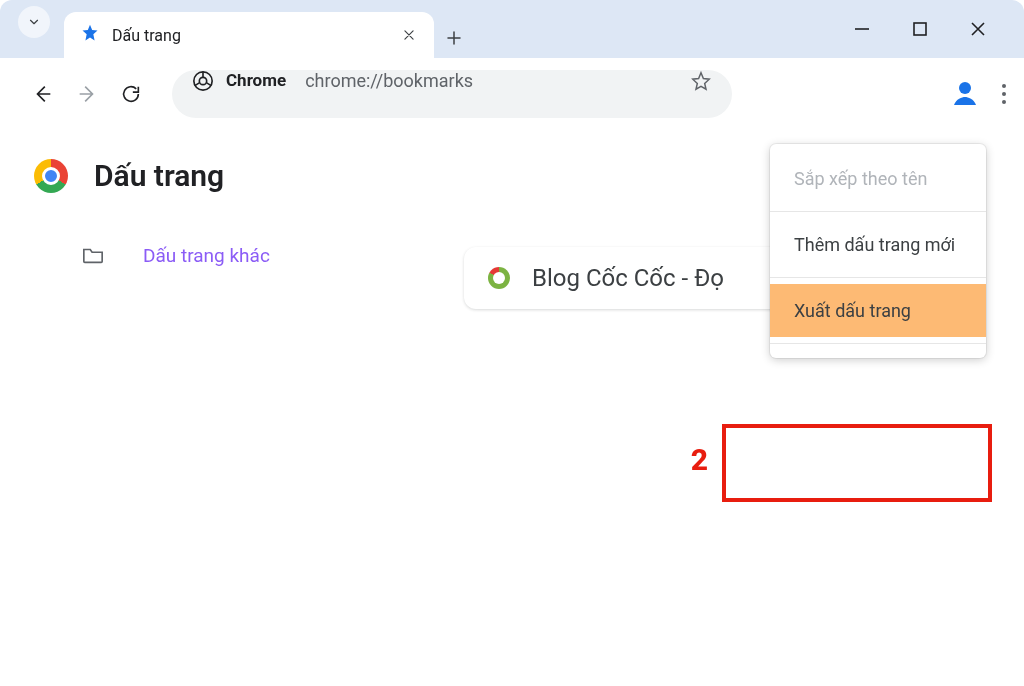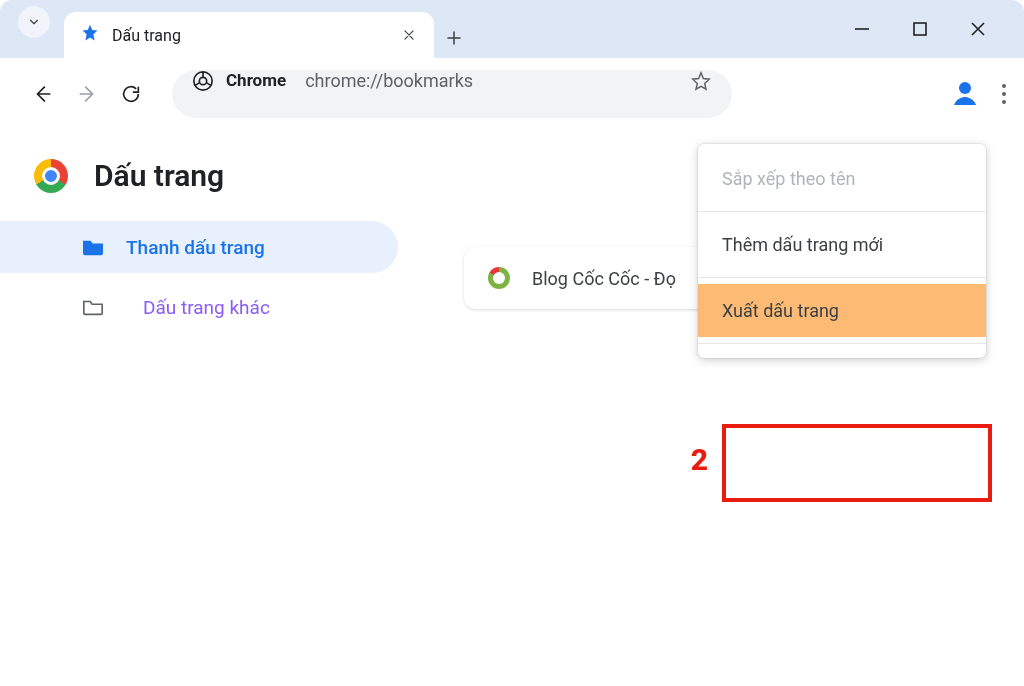--- a/index.html
+++ b/index.html
@@ -30,22 +30,22 @@
   .layout{display:flex;}
   .sidebar{width:398px;padding-top:4px;}
   .side-item{display:flex;align-items:center;gap:22px;height:52px;padding:0 0 0 82px;border-radius:0 26px 26px 0;font-size:19px;}
   .side-item.active{background:#e8f0fd;color:#1a73e8;font-weight:500;width:398px;}
   .side-item.active svg{stroke:#1a73e8;fill:#1a73e8;}
   .side-item svg{width:22px;height:18px;}
   .side-item.other{color:#8b5cf6;margin-top:8px;gap:39px;}
   .side-item.other svg{fill:none;stroke:#5f6368;}
   .main{flex:1;padding:30px 0 0 66px;position:relative;}
   .bm-row{height:62px;background:#fff;border-radius:12px;box-shadow:0 1px 3px rgba(60,64,67,.2);display:flex;align-items:center;gap:22px;padding:0 24px;width:500px;}
-  .bm-row .txt{font-size:18px;color:#3c4043;white-space:nowrap;overflow:hidden;text-overflow:ellipsis;}
-  .menu{position:absolute;right:38px;top:14px;width:288px;background:#fff;border-radius:6px;box-shadow:0 2px 10px rgba(0,0,0,.2),0 0 0 1px rgba(0,0,0,.06);padding:8px 0;font-size:18px;color:#3c4043;}
+  .bm-row .txt{font-size:24px;color:#3c4043;white-space:nowrap;overflow:hidden;text-overflow:ellipsis;}
+  .menu{position:absolute;right:38px;top:14px;width:216px;background:#fff;border-radius:6px;box-shadow:0 2px 10px rgba(0,0,0,.2),0 0 0 1px rgba(0,0,0,.06);padding:8px 0;font-size:18px;color:#3c4043;}
   .menu .mi{padding:16px 24px;}
   .menu .mi.disabled{color:#b0b4b9;}
   .menu .mi.hover{background:#fdba74;}
   .menu hr{border:none;border-top:1px solid #e6e6e6;margin:6px 0;}
   .redbox{position:absolute;border:4px solid #e81d0f;pointer-events:none;}
   .redbox.r2{right:32px;top:294px;width:270px;height:78px;}
   .annot{position:absolute;color:#e81d0f;font-weight:800;font-size:30px;}
   .annot.a2{right:316px;top:312px;}
   .chrome-logo{width:26px;height:26px;border-radius:50%;background:conic-gradient(#ea4335 0 120deg,#34a853 120deg 240deg,#fbbc05 240deg 360deg);position:relative;}
   .chrome-logo::after{content:"";position:absolute;inset:6px;border-radius:50%;background:#4285f4;border:3px solid #fff;}
@@ -150,26 +150,20 @@
 </div>
 
 <div class="content">
   <div class="page-header">
     <span class="chrome-logo big"></span>
     <h1>Dấu trang</h1>
   </div>
 
   <div class="layout">
     <div class="sidebar">
-      <div class="side-item active">
-        <svg viewBox="0 0 24 18">
-            <path d="M2 3h7l2 3h11v10a1 1 0 0 1-1 1H3a1 1 0 0 1-1-1z" stroke-width="1.8"></path>
-          </svg>
-        <span>Thanh dấu trang</span>
-      </div>
       <div class="side-item other">
         <svg viewBox="0 0 24 18">
             <path d="M2 3h7l2 3h11v10a1 1 0 0 1-1 1H3a1 1 0 0 1-1-1z" stroke-width="1.8"></path>
           </svg>
         <span>Dấu trang khác</span>
       </div>
     </div>
 
     <div class="main">
       <div class="bm-row">

